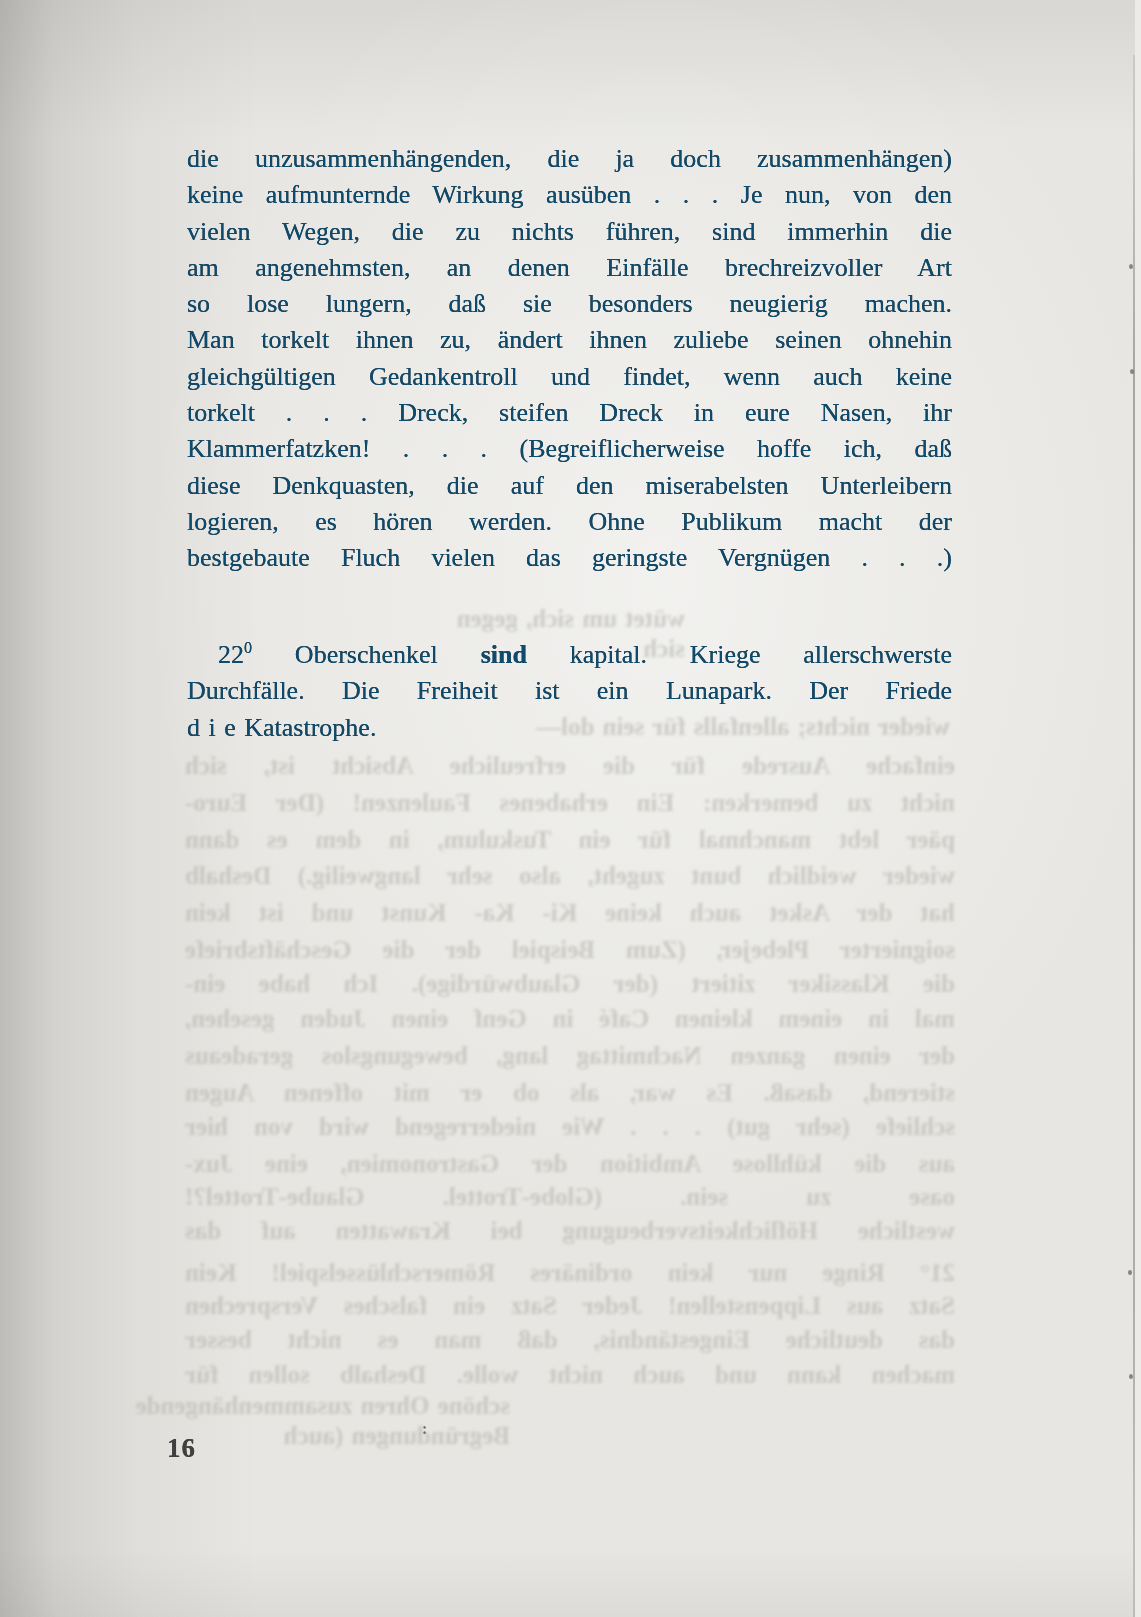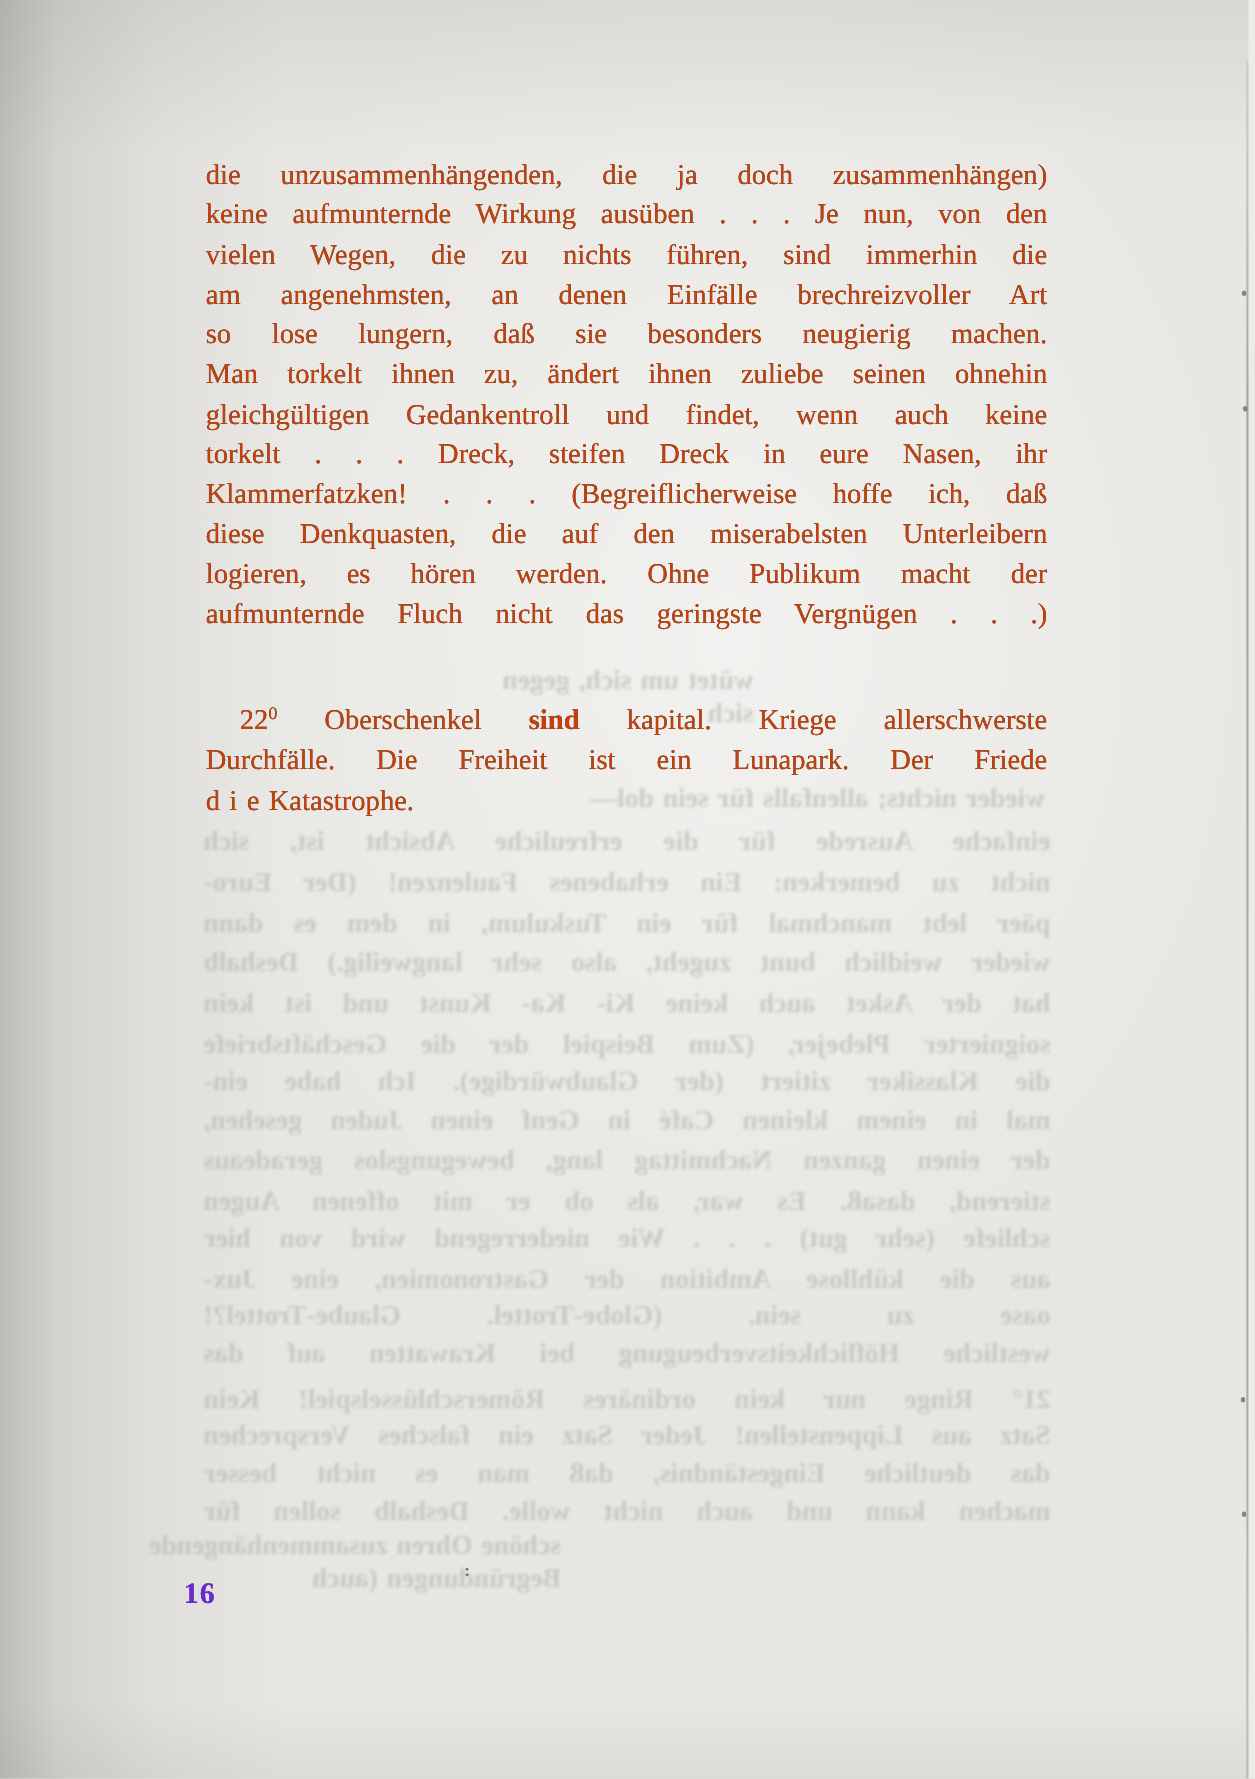--- a/index.html
+++ b/index.html
@@ -9,35 +9,35 @@
     background-image:
       radial-gradient(ellipse 700px 900px at 58% 36%, rgba(255,255,255,0.45), rgba(255,255,255,0) 75%),
       linear-gradient(90deg, rgba(40,40,40,0.22) 0px, rgba(40,40,40,0.10) 55px, rgba(40,40,40,0.04) 140px, rgba(40,40,40,0) 260px),
       linear-gradient(180deg, rgba(40,40,40,0.08) 0px, rgba(40,40,40,0) 140px),
       linear-gradient(0deg, rgba(40,40,40,0.06) 0px, rgba(40,40,40,0) 70px);
     font-family:"Liberation Serif", serif;
   }
   
   .para{
     position:absolute;left:187px;width:765px;
-    font-size:26px;line-height:36.3px;color:#c2410c;
+    font-size:26px;line-height:36.3px;color:#0c4a6e;
     text-shadow:0 0 0.6px rgba(25,25,25,0.85);
     word-spacing:2px;
   }
   .para-1{top:141px;}
   .para-2{top:637px;}
   .line{text-align:justify;text-align-last:justify;white-space:normal;}
   .line.no-just{text-align:center;text-align-last:left;}
   .line.indent{text-indent:31px;}
   .line sup{font-size:0.62em;vertical-align:super;line-height:0;}
   .line b{font-weight:bold;}
   
   .page-number{
     position:absolute;left:167px;top:1433px;
-    font-size:27px;font-weight:bold;color:#6d28d9;letter-spacing:1px;
+    font-size:27px;font-weight:bold;color:#404040;letter-spacing:1px;
     text-shadow:0 0 0.6px rgba(25,25,25,0.8);
   }
   
   .bleed-line{
     position:absolute;left:185px;width:770px;
     font-size:25px;line-height:30px;font-weight:bold;
     color:#b7b5ae;opacity:0.62;
     transform:scaleX(-1);
     filter:blur(1.4px);
     text-align:justify;text-align-last:justify;
@@ -100,21 +100,21 @@
       <div class="line">keine aufmunternde Wirkung ausüben . . . Je nun, von den</div>
       <div class="line">vielen Wegen, die zu nichts führen, sind immerhin die</div>
       <div class="line">am angenehmsten, an denen Einfälle brechreizvoller Art</div>
       <div class="line">so lose lungern, daß sie besonders neugierig machen.</div>
       <div class="line">Man torkelt ihnen zu, ändert ihnen zuliebe seinen ohnehin</div>
       <div class="line">gleichgültigen Gedankentroll und findet, wenn auch keine</div>
       <div class="line">torkelt . . . Dreck, steifen Dreck in eure Nasen, ihr</div>
       <div class="line">Klammerfatzken! . . . (Begreiflicherweise hoffe ich, daß</div>
       <div class="line">diese Denkquasten, die auf den miserabelsten Unterleibern</div>
       <div class="line">logieren, es hören werden.  Ohne Publikum macht der</div>
-      <div class="line">aufmunternde Fluch nicht das geringste Vergnügen . . .)</div>
+      <div class="line">bestgebaute Fluch vielen das geringste Vergnügen . . .)</div>
     </div>
     <div class="para para-2">
       <div class="line indent">22<sup>0</sup> Oberschenkel <b>sind</b> kapital.  Kriege allerschwerste</div>
       <div class="line">Durchfälle.  Die Freiheit ist ein Lunapark.  Der Friede</div>
       <div class="line no-just">d i e Katastrophe.</div>
     </div>
   </div>
 
 <div class="page-number">16</div>
 

